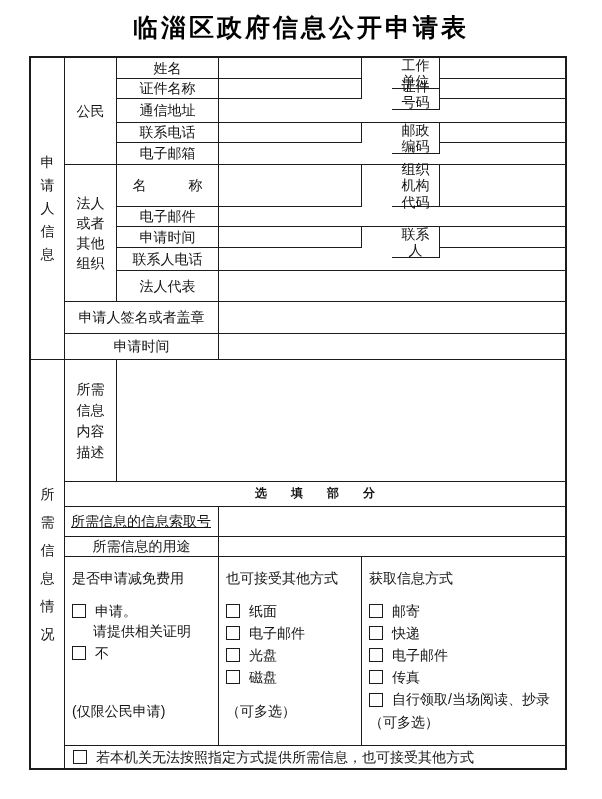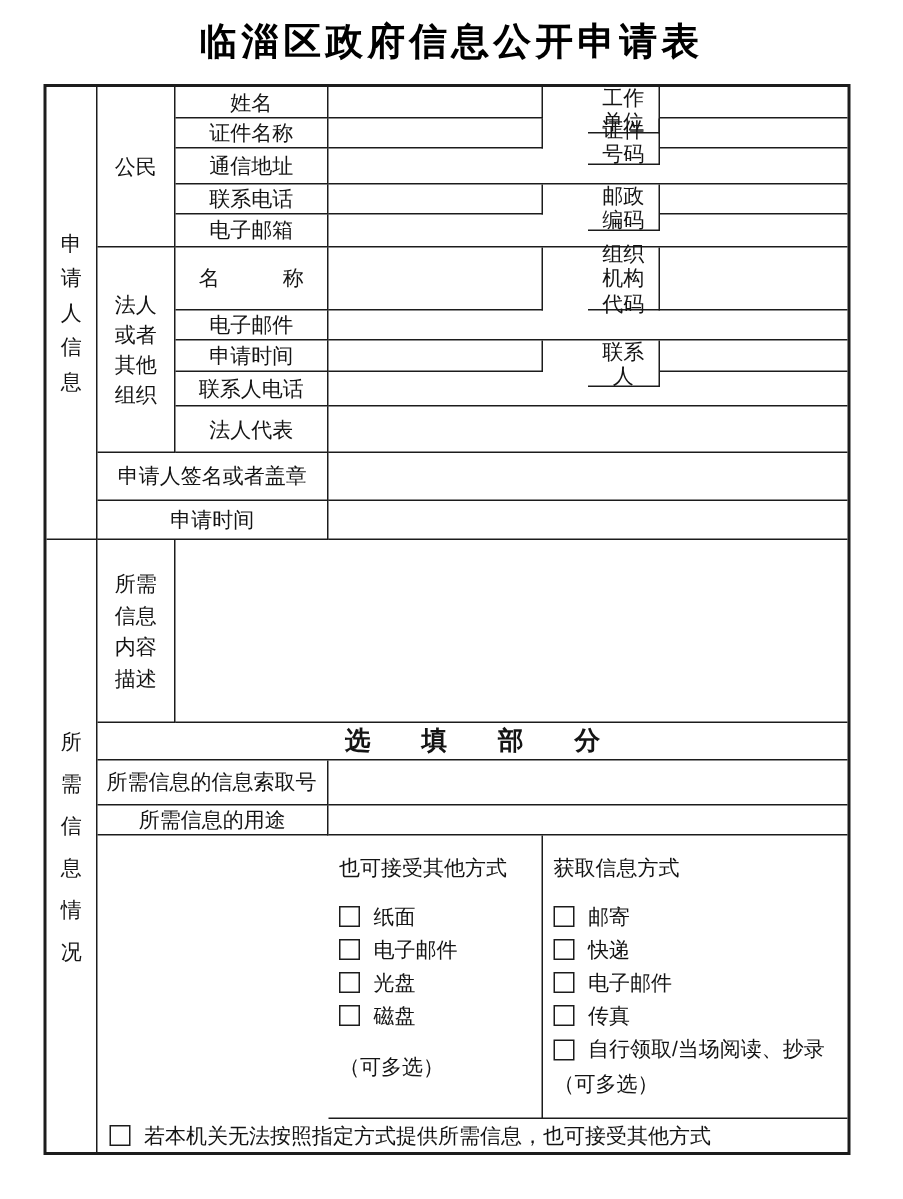--- a/index.html
+++ b/index.html
@@ -40,29 +40,29 @@
     border-bottom:1px solid var(--line);
     display:flex;
     align-items:center;
     justify-content:center;
     font-size:14px;
     line-height:1.15;
     text-align:center;
   }
   .nr{border-right:none;}
   .nb{border-bottom:none;}
-  .left{justify-content:flex-start;text-align:right;padding-left:6px;}
+  .left{justify-content:flex-start;text-align:right;padding-left:6px;text-decoration:underline;}
   
   .vlabel span{display:block;width:1em;word-break:break-all;text-align:left;line-height:23px;}
   .vlabel2 span{display:block;width:1em;word-break:break-all;text-align:center;line-height:28px;}
   
   .wrap2 span{display:block;width:2em;word-break:break-all;text-align:left;line-height:20px;}
   .wrap2d span{display:block;width:2em;word-break:break-all;text-align:left;line-height:21px;}
   .padlab{padding:15px 3px;margin-left:30px;}
-  .sec-head{font-weight:bold;font-size:17px;}
+  .sec-head{font-weight:bold;font-size:12px;}
   
   .opt-cell{
     flex-direction:column;
     align-items:flex-start;
     justify-content:flex-start;
     padding:13px 4px 26px 7px;
     text-align:left;
   }
   .opt-header{margin-bottom:17px;}
   .opt{display:flex;align-items:center;margin-bottom:6px;}
@@ -151,20 +151,33 @@
     <div class="c nr" style="grid-area:13/3/14/7"></div>
 
     <div class="c sec-head nr" style="grid-area:14/2/15/7">选　　填　　部　　分</div>
 
     <div class="c left" style="grid-area:15/2/16/4">所需信息的信息索取号</div>
     <div class="c nr" style="grid-area:15/4/16/7"></div>
 
     <div class="c" style="grid-area:16/2/17/4">所需信息的用途</div>
     <div class="c nr" style="grid-area:16/4/17/7"></div>
 
+    <div class="c opt-cell" style="grid-area:17/2/18/4">
+      <div class="opt-header">是否申请减免费用</div>
+      <div class="opt">
+        <span class="box"></span>
+        <span>申请。</span>
+      </div>
+      <div class="opt-sub">请提供相关证明</div>
+      <div class="opt">
+        <span class="box"></span>
+        <span>不</span>
+      </div>
+      <div class="cell-note">(仅限公民申请)</div>
+    </div>
 
     <div class="c opt-cell" style="grid-area:17/4/18/5">
       <div class="opt-header">也可接受其他方式</div>
       <div class="opt">
         <span class="box"></span>
         <span>纸面</span>
       </div>
       <div class="opt">
         <span class="box"></span>
         <span>电子邮件</span>

